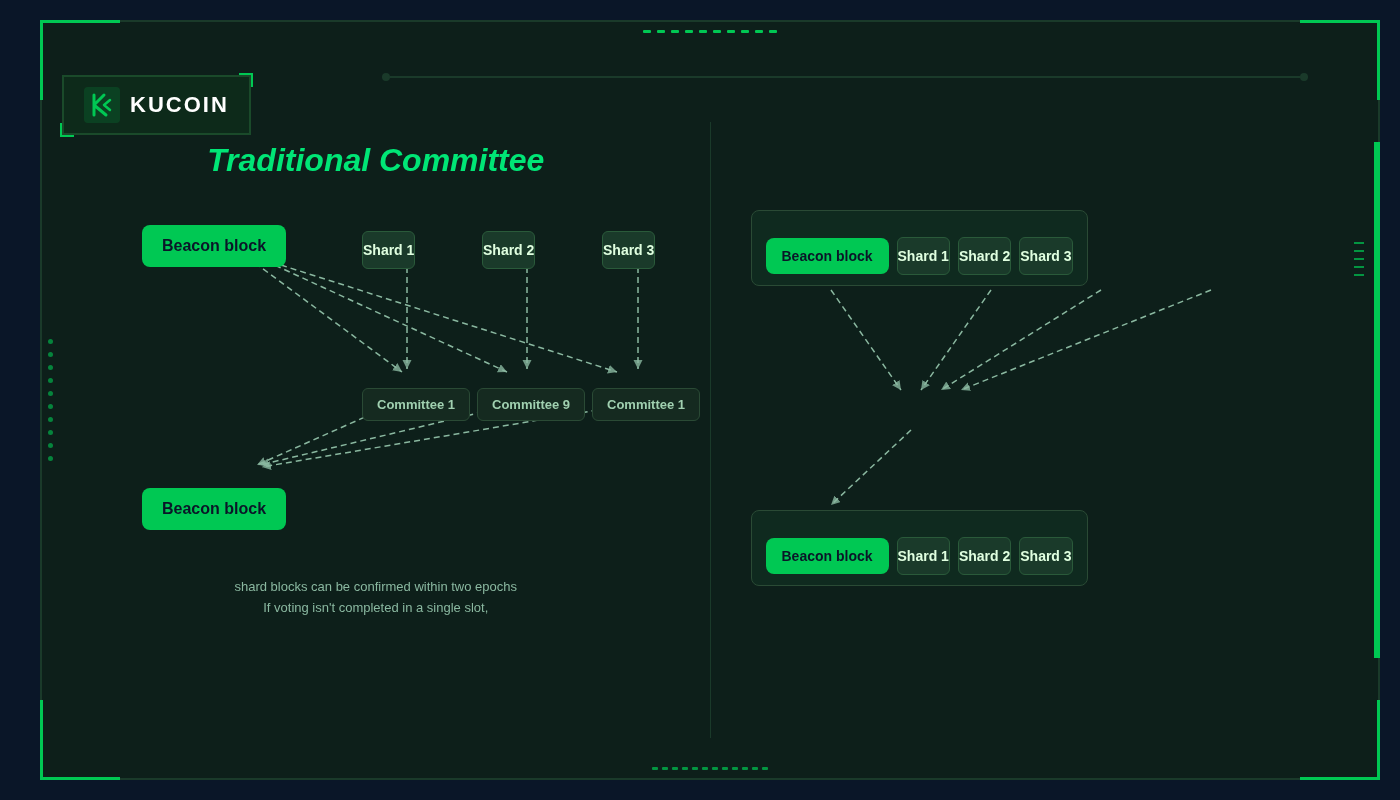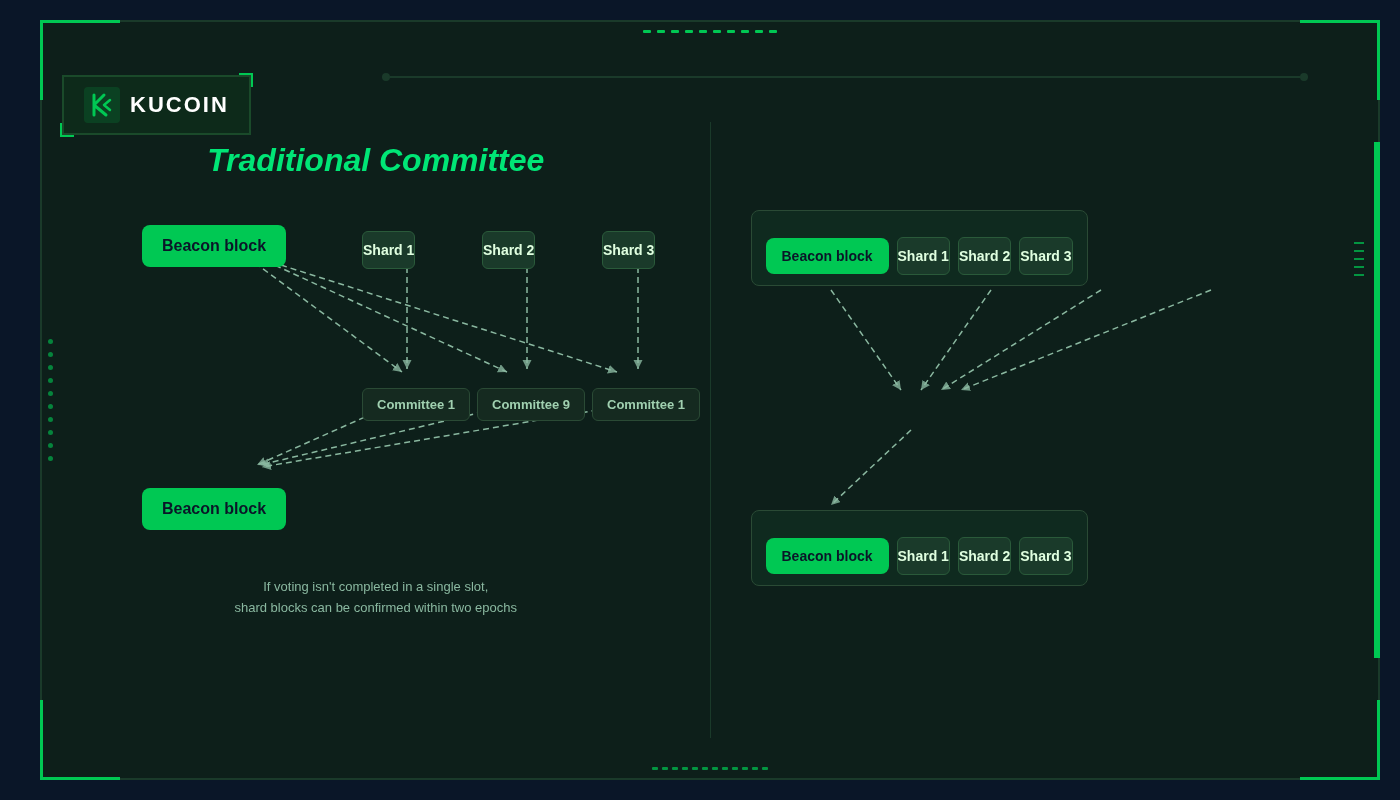--- a/index.html
+++ b/index.html
@@ -373,22 +373,22 @@
           <span>Committee 1</span>
         </div>
 
         <div class="node beacon-block" style="left:80px; top:285px;">
           <span>Beacon block</span>
         </div>
 
       </div>
 
       <div class="footer-text">
+        <div>shard blocks can be confirmed within two epochs</div>
         <div>If voting isn't completed in a single slot,</div>
-        <div>shard blocks can be confirmed within two epochs</div>
       </div>
     </div>
 
     <div class="right-panel">
       <div style="height:48px;"></div>
 
       <div class="diagram" style="height:400px; position:relative;">
 
         <svg class="arrows-svg">
 

